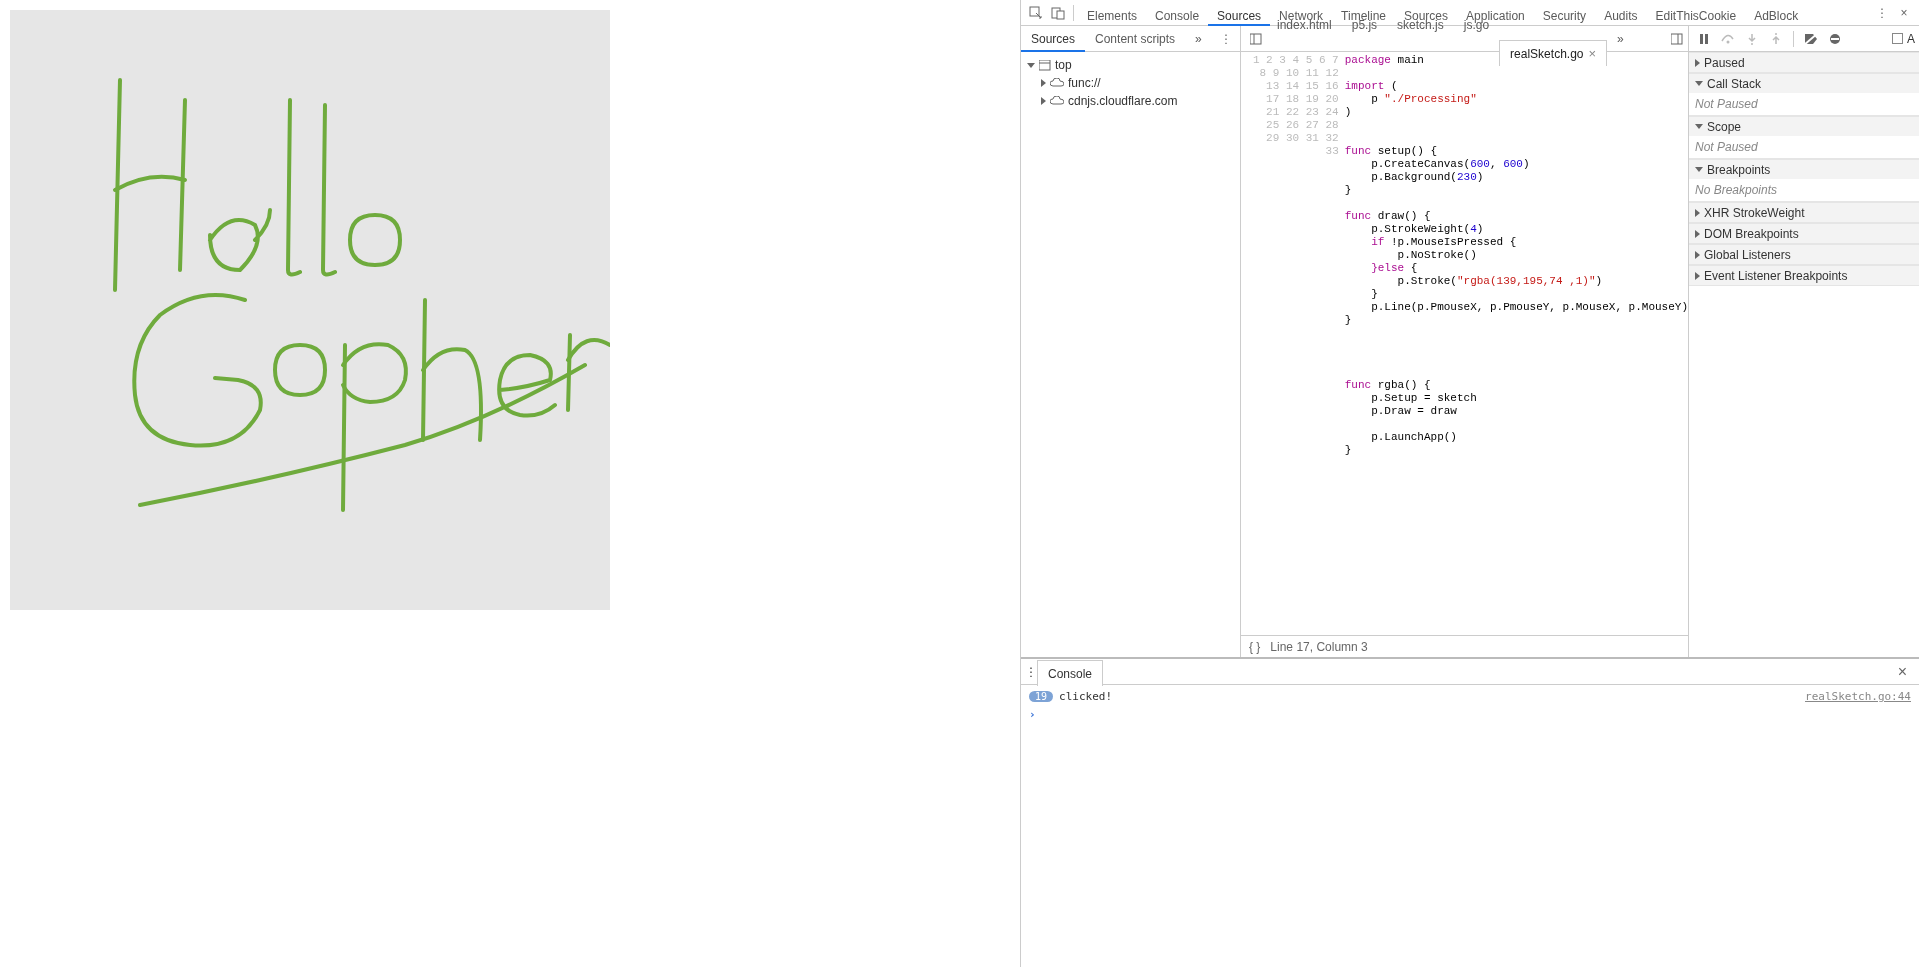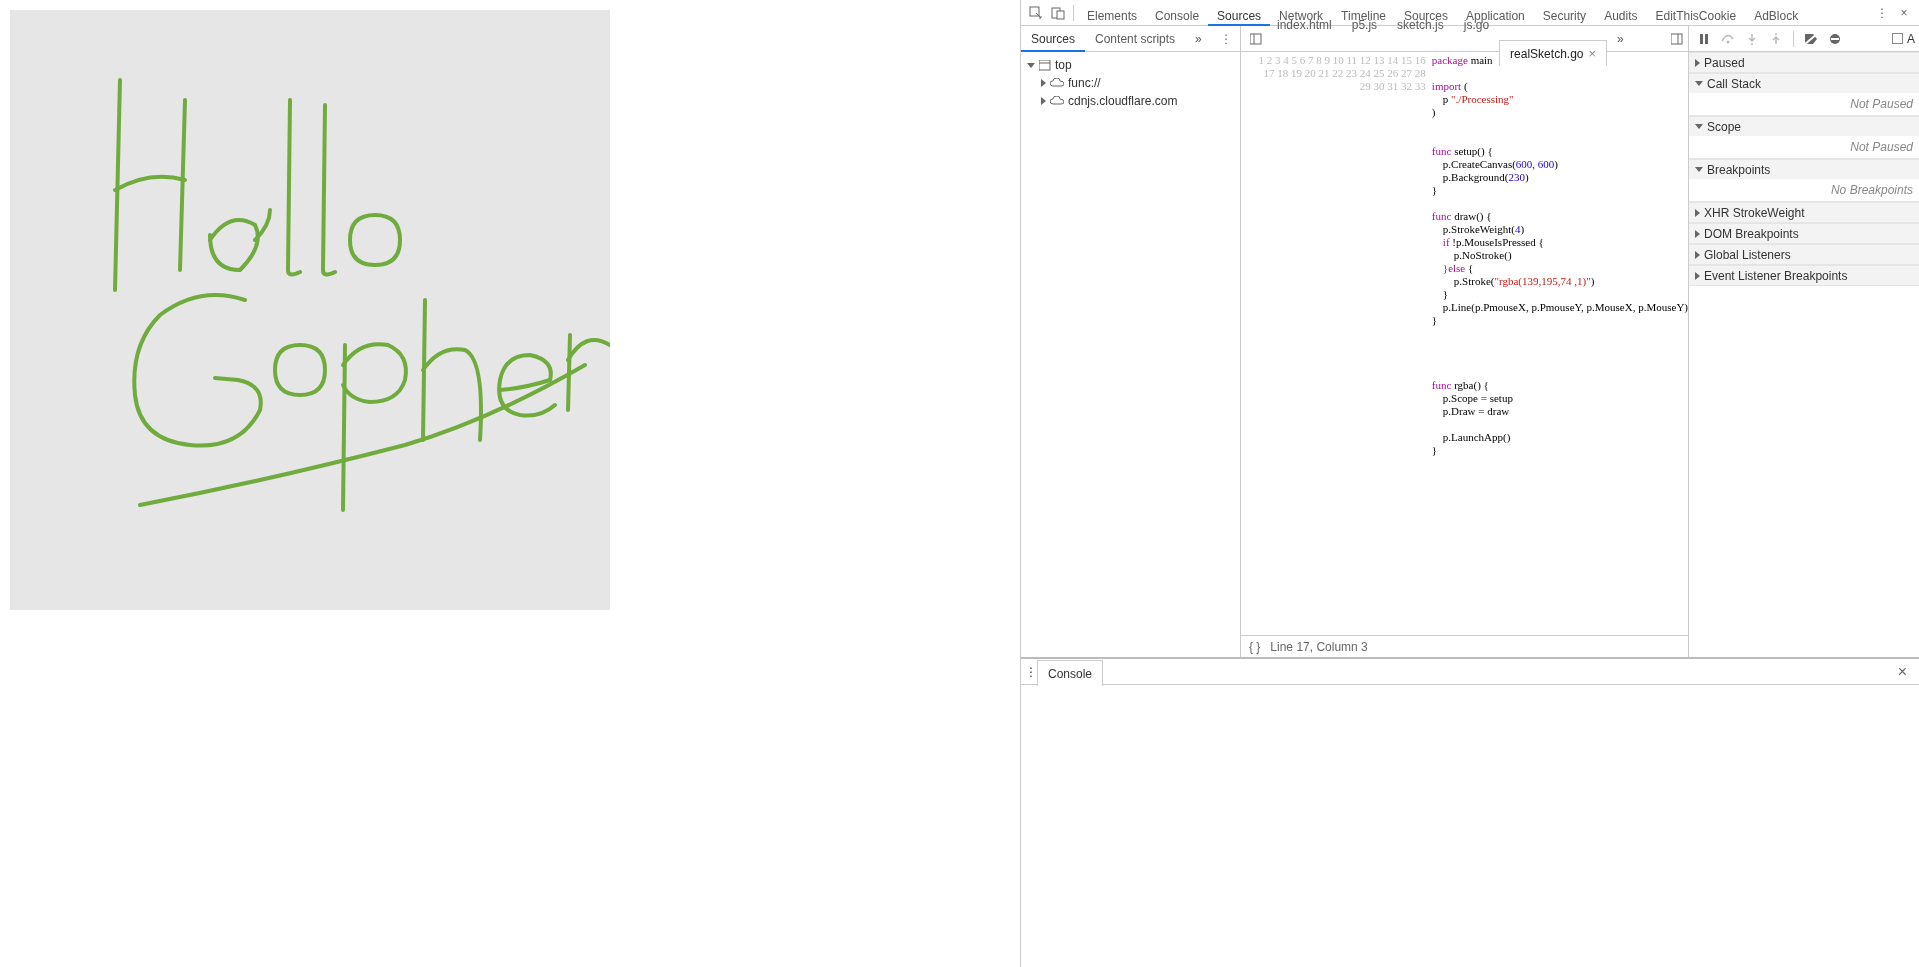--- a/index.html
+++ b/index.html
@@ -32,35 +32,35 @@
 .tri.right { border-width: 4px 0 4px 5px; border-color: transparent transparent transparent #666; }
 .fkebab { margin-left:auto; padding:0 8px; color:#666; }
 
 .sources-mid { flex: 1; display: flex; flex-direction: column; border-right: 1px solid #ccc; min-width:0; }
 .filetabs { height: 26px; border-bottom: 1px solid #ccc; display: flex; align-items: center; padding-left: 4px; gap: 0; }
 .filetabs .ftab { padding: 0 10px; height: 26px; line-height: 26px; color: #5a5a5a; cursor: pointer; display:flex; align-items:center; gap:5px; }
 .filetabs .ftab.active { background: #fff; color: #222; border-top: 1px solid #ccc; border-left:1px solid #ccc; border-right:1px solid #ccc; position:relative; top:1px;margin-top:27px; }
 .filetabs .fclose { color:#888; font-size:13px; }
 .filetabs .icon-btn { width:22px; display:flex; justify-content:center; color:#666; }
 
-.editor { flex: 1; display: flex; font-family: Liberation Serif, serif; font-size: 11px; line-height: 13px; overflow: auto; background:#fff; }
+.editor { flex: 1; display: flex; font-family: Liberation Mono, monospace; font-size: 11px; line-height: 13px; overflow: auto; background:#fff; }
 .gutter { text-align: right; color: #bbb; padding: 2px 6px 2px 10px; background: #fff; user-select:none; }
 .code { padding: 2px 0; white-space: pre; color: #000; }
 .kw { color: #aa0d91; }
 .str { color: #c41a16; }
 .num { color: #1c00cf; }
 
 .statusbar { height: 22px; border-top: 1px solid #ccc; display: flex; align-items: center; padding: 0 8px; color: #666; gap:10px; }
 
 .sources-right { width: 230px; display: flex; flex-direction: column; }
 .dbg-toolbar { height: 26px; border-bottom: 1px solid #ccc; display: flex; align-items: center; padding: 0 4px; gap: 2px; }
 .dbg-toolbar .ib { width: 22px; height: 22px; display: flex; align-items: center; justify-content: center; color: #666; }
 .dbg-section { border-bottom: 1px solid #e5e5e5; }
 .dbg-head { height: 20px; background: #f3f3f3; display: flex; align-items: center; padding: 0 6px; gap: 4px; color: #333; border-top:1px solid #e5e5e5; }
-.dbg-body { padding: 4px 6px; color: #888; font-style: italic; text-align: right; }
+.dbg-body { padding: 4px 6px; color: #888; font-style: italic; text-align: left; }
 
 .console-panel { height: 310px; border-top: 2px solid #bbb; display: flex; flex-direction: column; }
 .console-tabs { height: 26px; border-bottom: 1px solid #ccc; display: flex; align-items: center; padding: 0 4px; }
 .console-tabs .tab3 { padding: 0 10px; height: 26px; line-height: 26px; border:1px solid #ccc; border-bottom:none; position:relative; top:1px; background:#fff; }
 .console-toolbar { height: 24px; border-bottom: 1px solid #eee; display: flex; align-items: center; padding: 0 8px; gap: 10px; color: #555; }
 .console-out { flex: 1; font-family: Menlo, Consolas, monospace; font-size: 11px; padding: 2px 8px; }
 .console-row { display: flex; align-items: center; height: 18px; }
 .badge { background: #7da3d6; color: #fff; border-radius: 8px; padding: 0 6px; font-size: 10px; margin-right: 6px; }
 .console-src { margin-left: auto; color: #888; text-decoration: underline; }
 .prompt { color: #3670d6; font-weight:bold; }
@@ -251,21 +251,21 @@
 <span class="kw">    }</span><span class="kw">else</span><span> {</span>
 <span>        p.Stroke(</span><span class="str">"rgba(139,195,74 ,1)"</span><span>)</span>
 <span>    }</span>
 <span>    p.Line(p.PmouseX, p.PmouseY, p.MouseX, p.MouseY)</span>
 <span>}</span>
 
 
 
 
 <span class="kw">func</span><span> rgba() {</span>
-<span>    p.Scope = setup</span>
+<span>    p.Setup = sketch</span>
 <span>    p.Draw = draw</span>
 
 <span>    p.LaunchApp()</span>
 <span>}</span>
 </div>
       </div>
       <div class="statusbar">
         <span>{ }</span>
         <span>Line 17, Column 3</span>
       </div>
@@ -368,15 +368,25 @@
         </div>
     </div>
   </div>
 
   <div class="console-panel">
     <div class="console-tabs">
       <div class="icon-btn">⋮</div>
       <div class="tab3">Console</div>
       <div class="cclose">×</div>
     </div>
+    <div class="console-out">
+      <div class="console-row">
+        <span class="badge">19</span>
+        <span>clicked!</span>
+        <span class="console-src">realSketch.go:44</span>
+      </div>
+      <div class="console-row">
+        <span class="prompt">›</span>
+      </div>
+    </div>
   </div>
 
 </div>
 
 </body></html>

